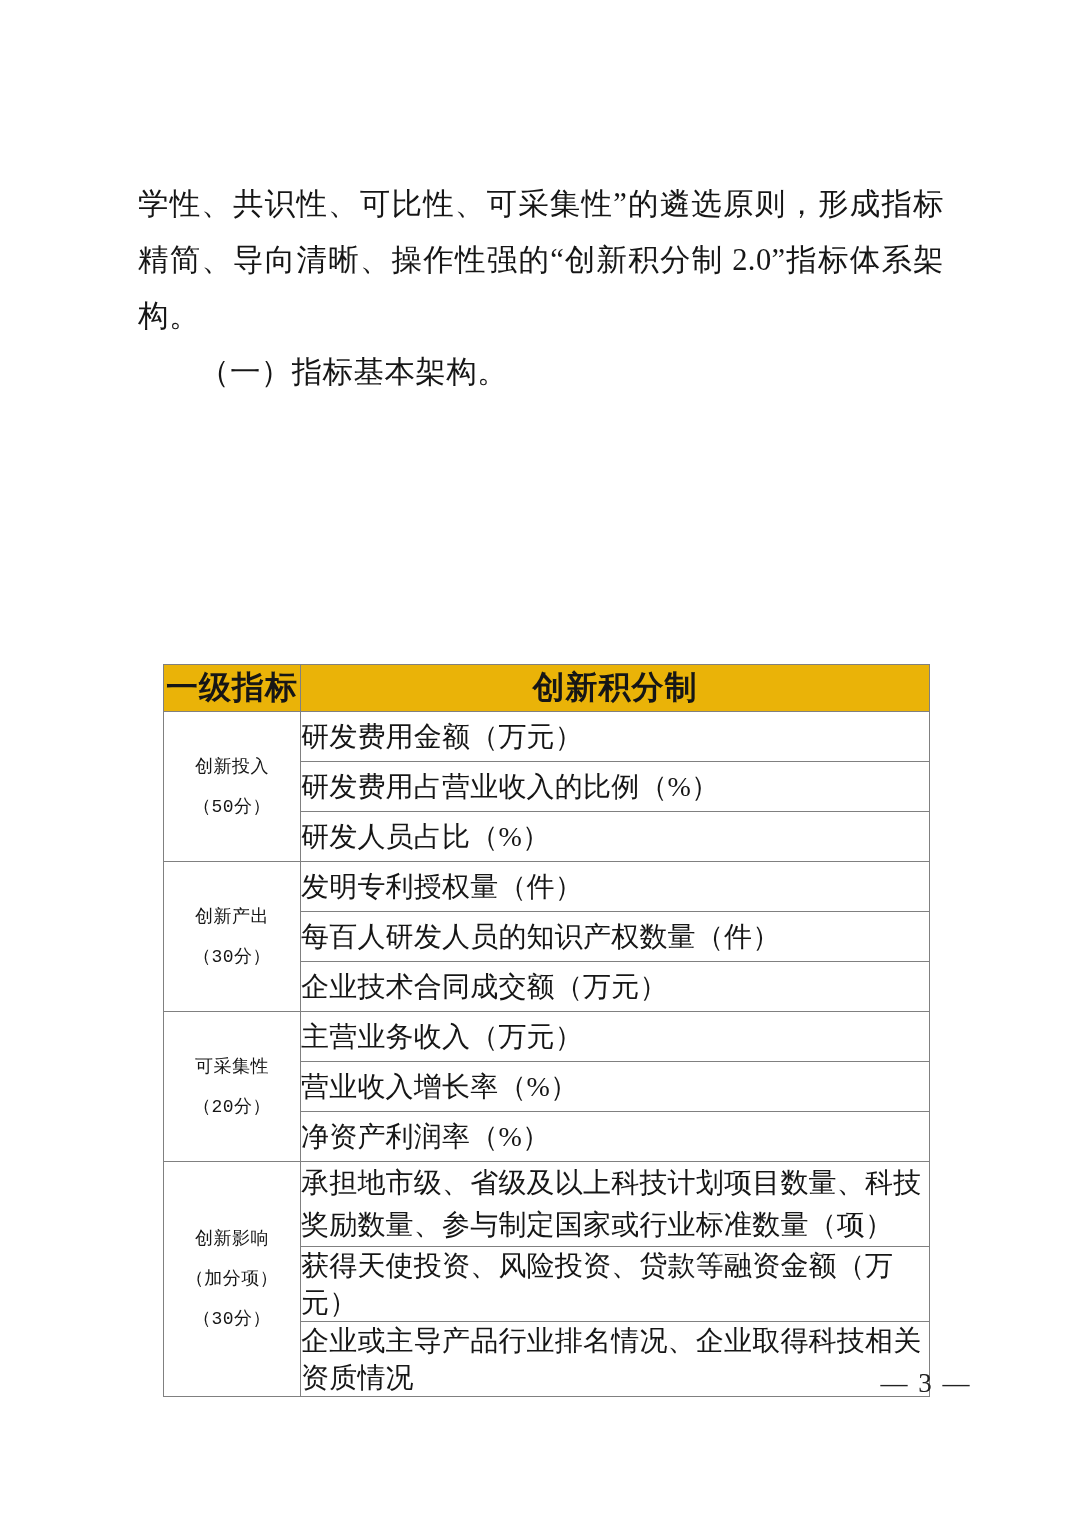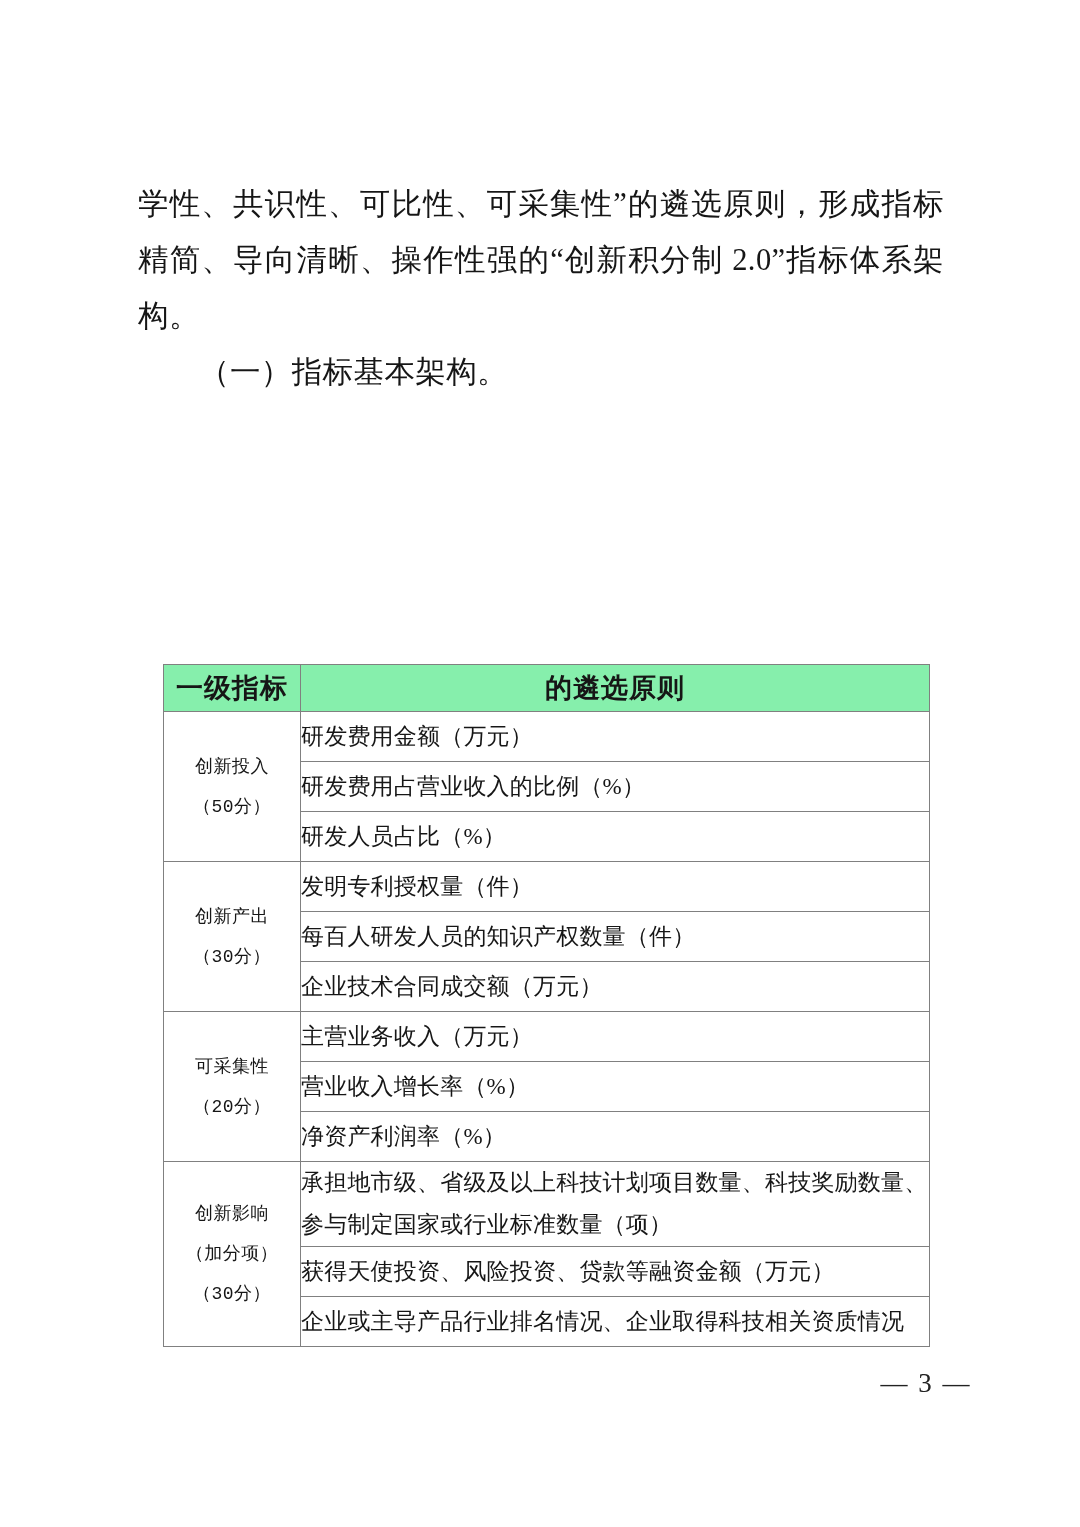--- a/index.html
+++ b/index.html
@@ -80,41 +80,41 @@
   table.indicator-table th {
     border: 1.6px solid #808080;
     padding: 0;
     vertical-align: middle;
     color: #161616;
   }
   col.c1 { width: 137px; }
   col.c2 { width: 629px; }
 
   thead th {
-    background: #86efac;
+    background: #eab308;
     height: 46px;
-    font-size: 27px;
+    font-size: 32px;
     font-weight: bold;
     letter-spacing: 1px;
     text-align: center;
     font-family: "Liberation Sans", "DejaVu Sans", sans-serif;
   }
 
   td.cat {
     text-align: center;
     font-size: 18px;
     line-height: 40px;
     letter-spacing: 0.5px;
     font-family: Liberation Mono, monospace;
   }
   td.cat .cat-line { display: block; white-space: nowrap; }
 
   td.item {
     height: 49px;
-    font-size: 23px;
+    font-size: 28px;
     line-height: 37px;
     letter-spacing: 0.2px;
     padding: 3px 2px 3px 7px;
     text-align: left;
   }
   td.item.two-line {
     height: 84px;
     line-height: 42px;
   }
 
@@ -147,21 +147,21 @@
 
   <div class="tbl-wrap">
     <table class="indicator-table">
       <colgroup>
         <col class="c1">
         <col class="c2">
       </colgroup>
       <thead>
         <tr>
           <th>一级指标</th>
-          <th>的遴选原则</th>
+          <th>创新积分制</th>
         </tr>
       </thead>
       <tbody>
 
         <tr>
           <td class="cat" rowspan="3">
             <span class="cat-line">创新投入</span>
             <span class="cat-line">（50分）</span>
           </td>
           <td class="item">研发费用金额（万元）</td>

